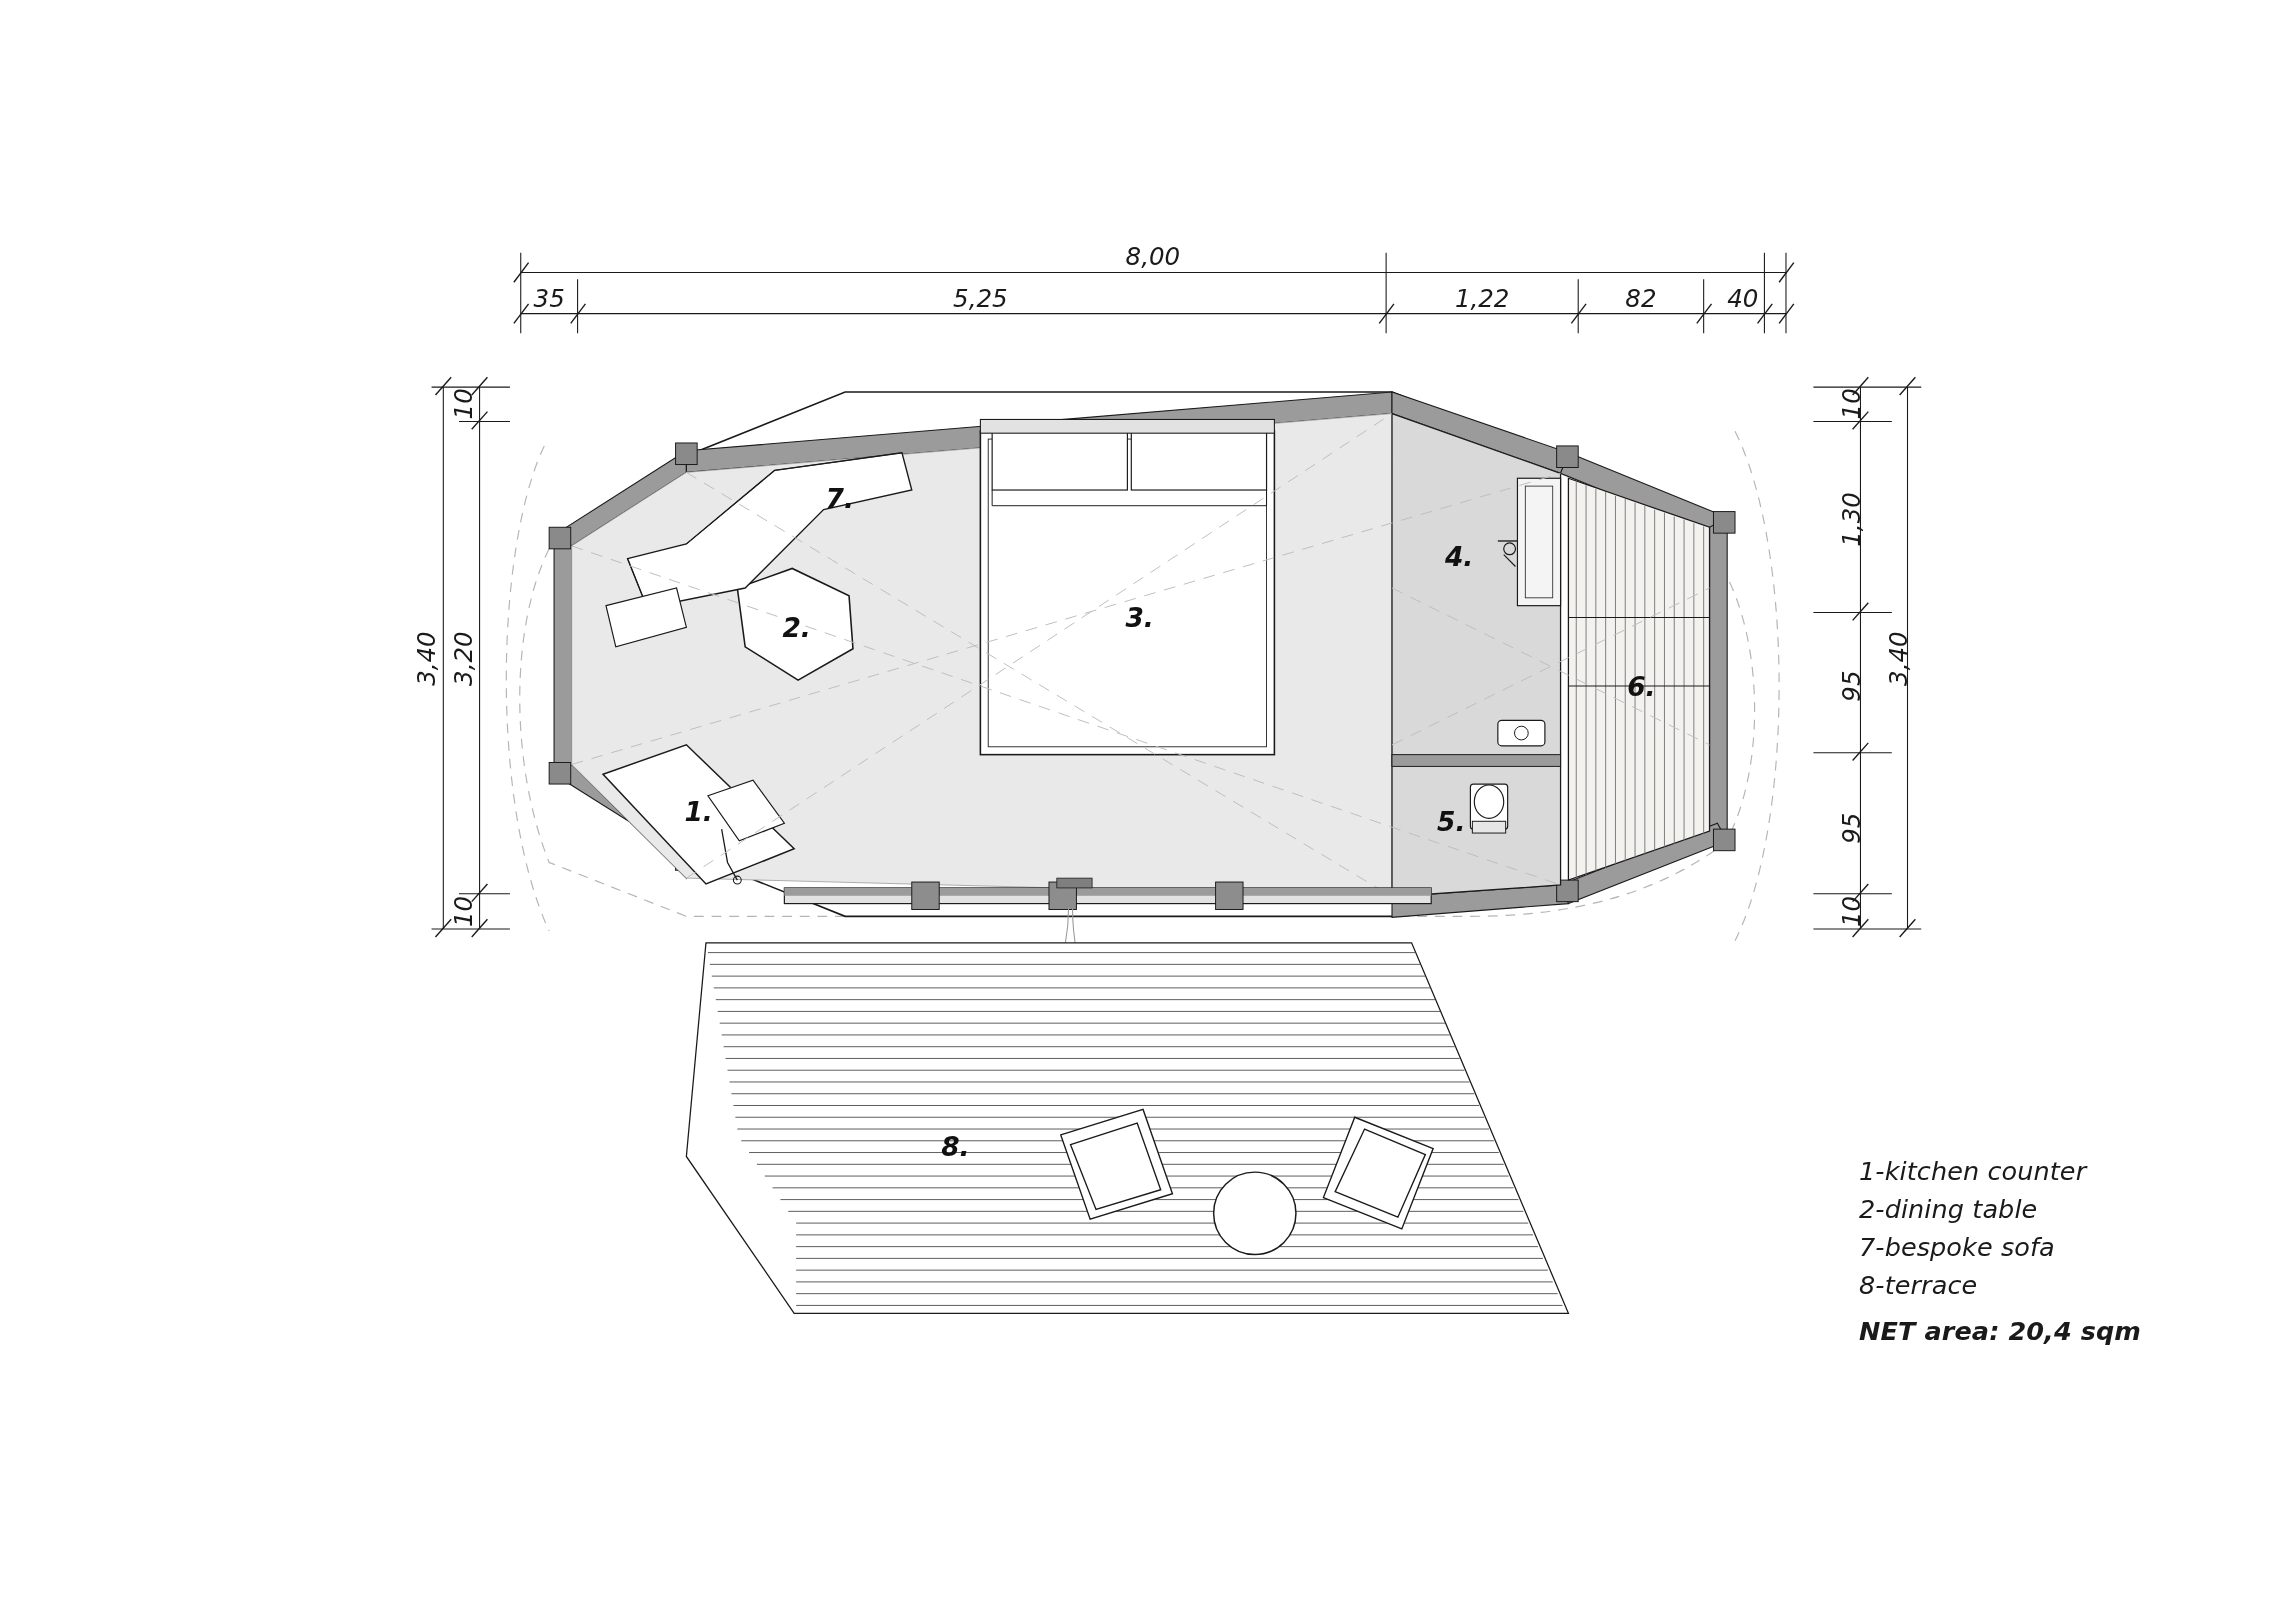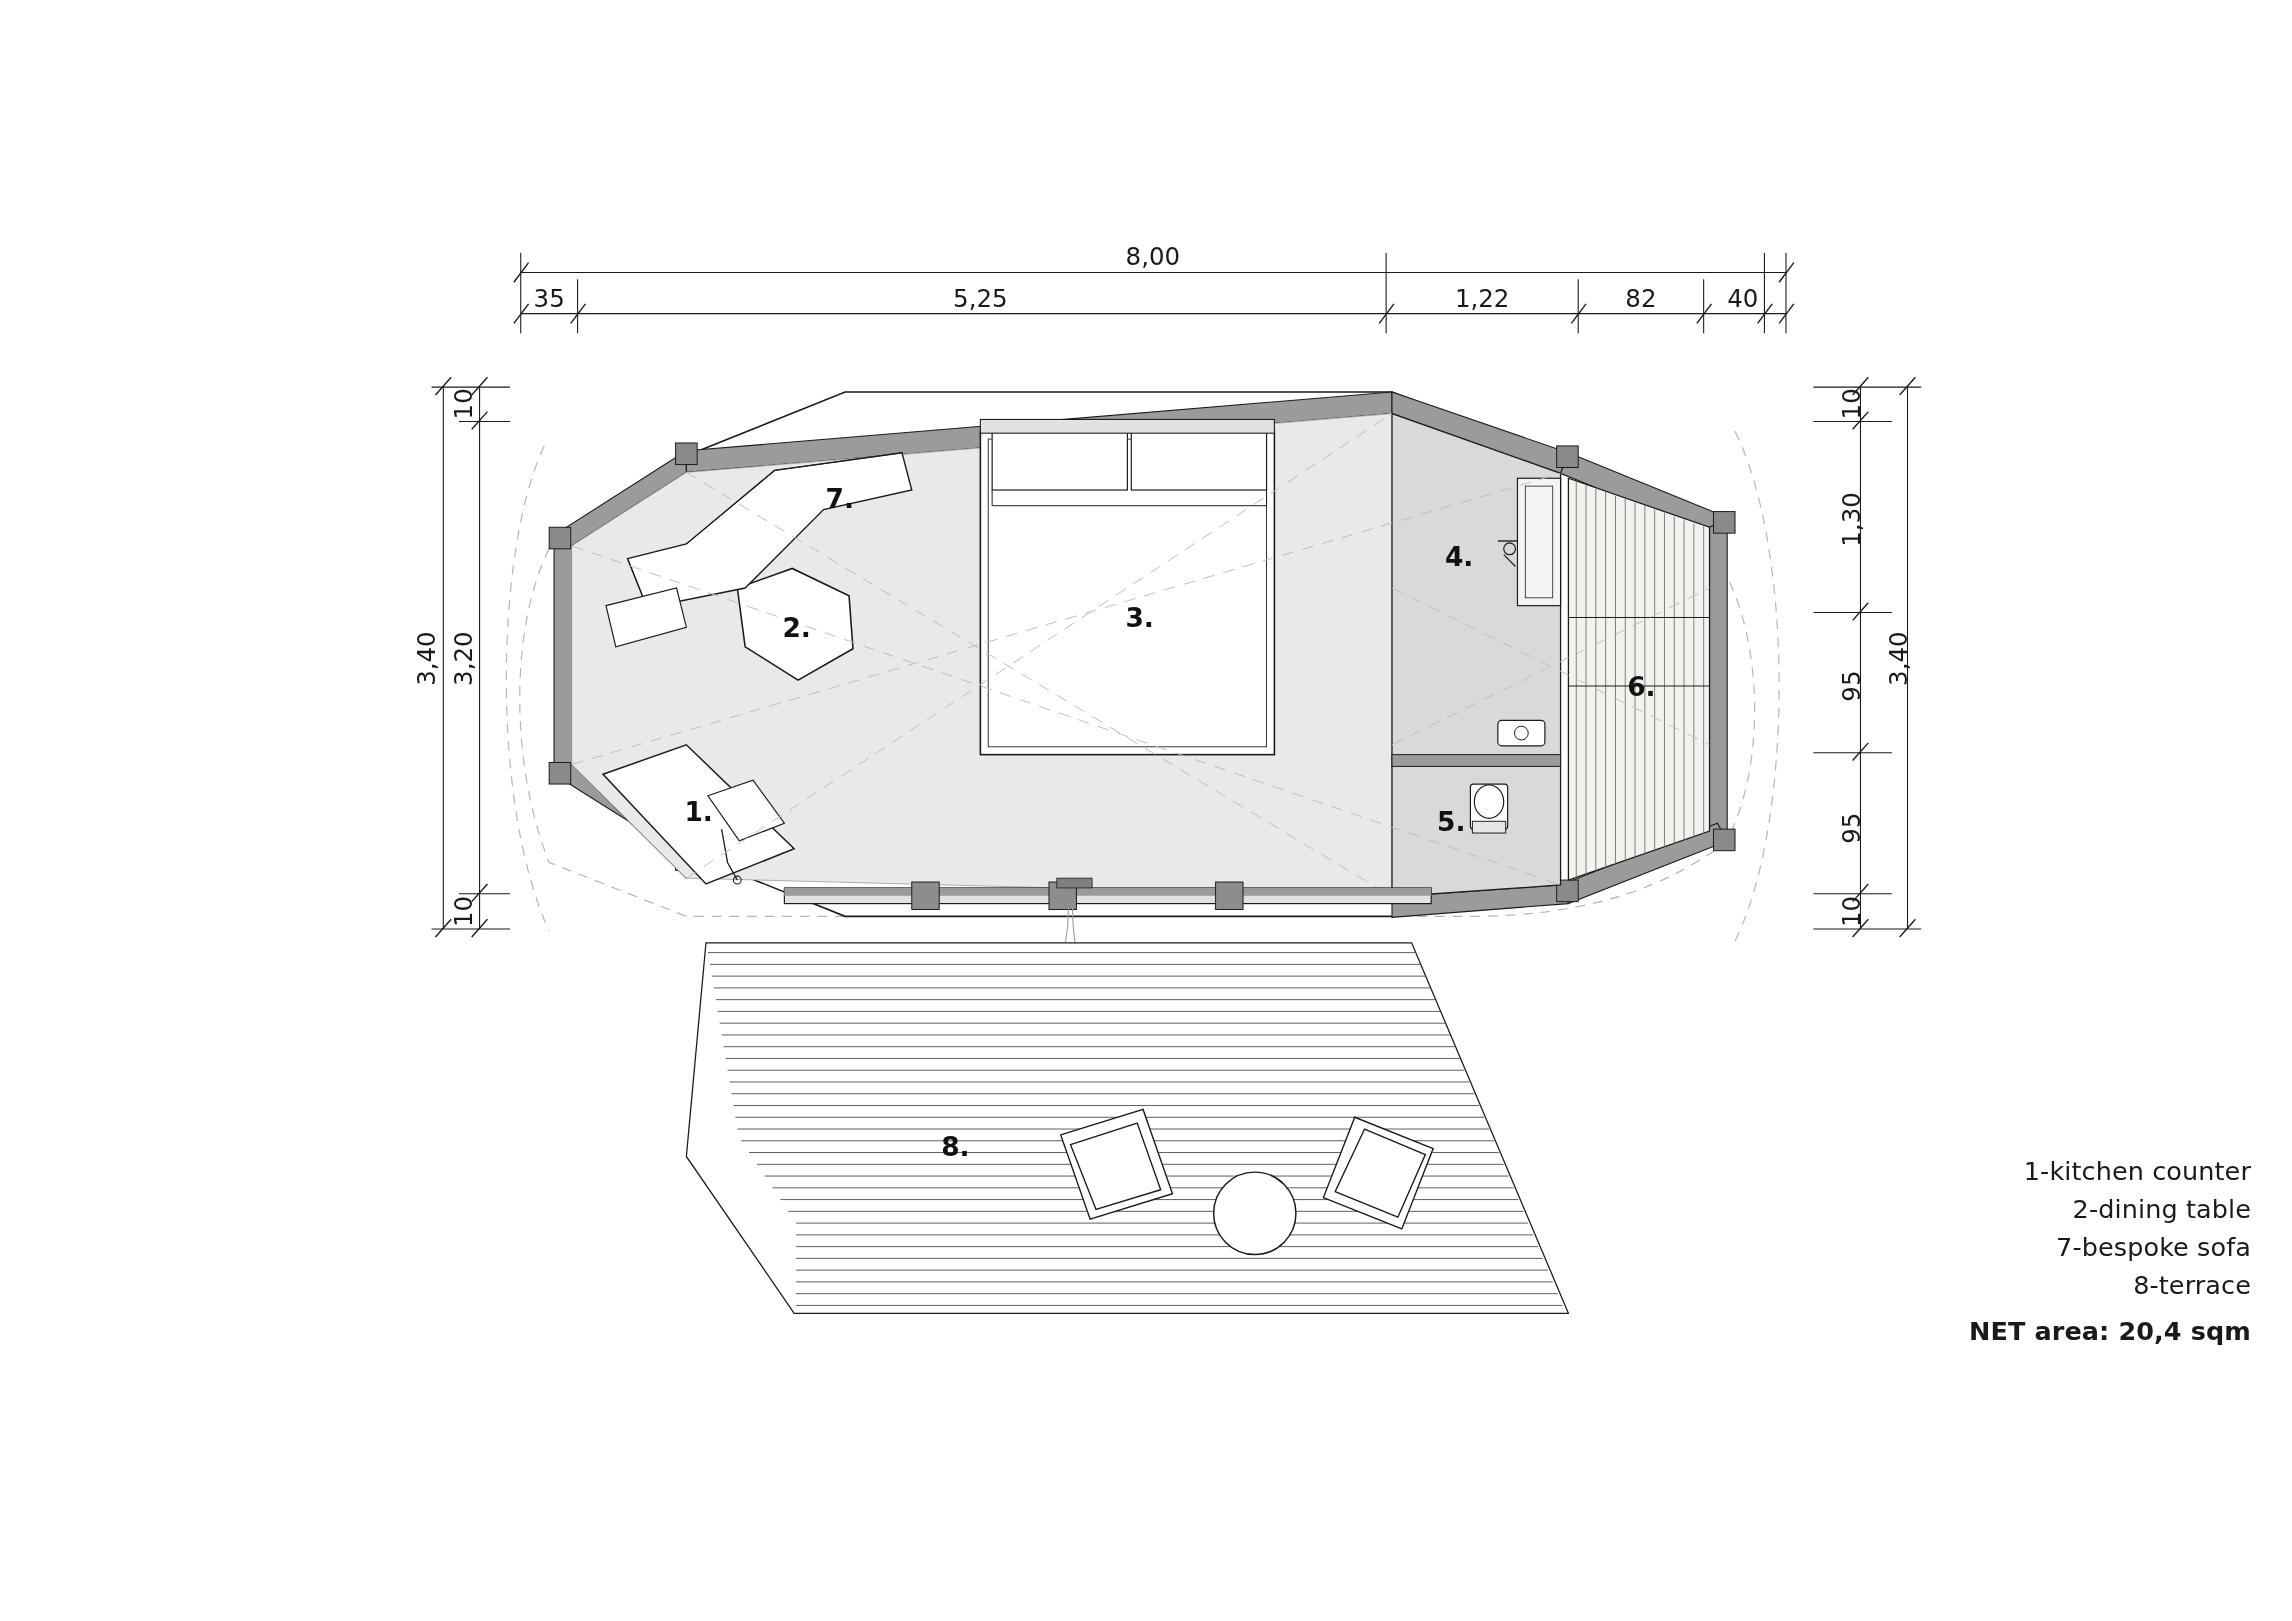--- a/index.html
+++ b/index.html
@@ -13,20 +13,21 @@
     font-family: "DejaVu Sans", sans-serif;
     color: #1a1a1a;
     position: relative;
     overflow: hidden;
   }
   #plan-root {
     position: absolute;
     left: 0; top: 0;
     width: 2293px;
     height: 1621px;
+    font-style: italic;
   }
   svg#floorplan {
     position: absolute;
     left: 0; top: 0;
     width: 2293px;
     height: 1621px;
   }
   .dim-text {
     font-family: "DejaVu Sans", sans-serif;
     font-size: 25px;
@@ -42,21 +43,21 @@
     position: absolute;
     left: 1859px;
     top: 1152px;
     width: 392px;
     font-family: "DejaVu Sans", sans-serif;
     font-size: 25.5px;
     line-height: 38px;
     color: #1a1a1a;
     white-space: nowrap;
   }
-  .legend div { letter-spacing: 0.1px; text-align: right; }
+  .legend div { letter-spacing: 0.1px; }
   .legend .net { margin-top: 8px; }
   .legend .net b { font-weight: bold; }
 </style>
 </head>
 <body>
 
 <div id="plan-root">
 
 <svg id="floorplan" viewBox="0 0 2339 1654">
 

